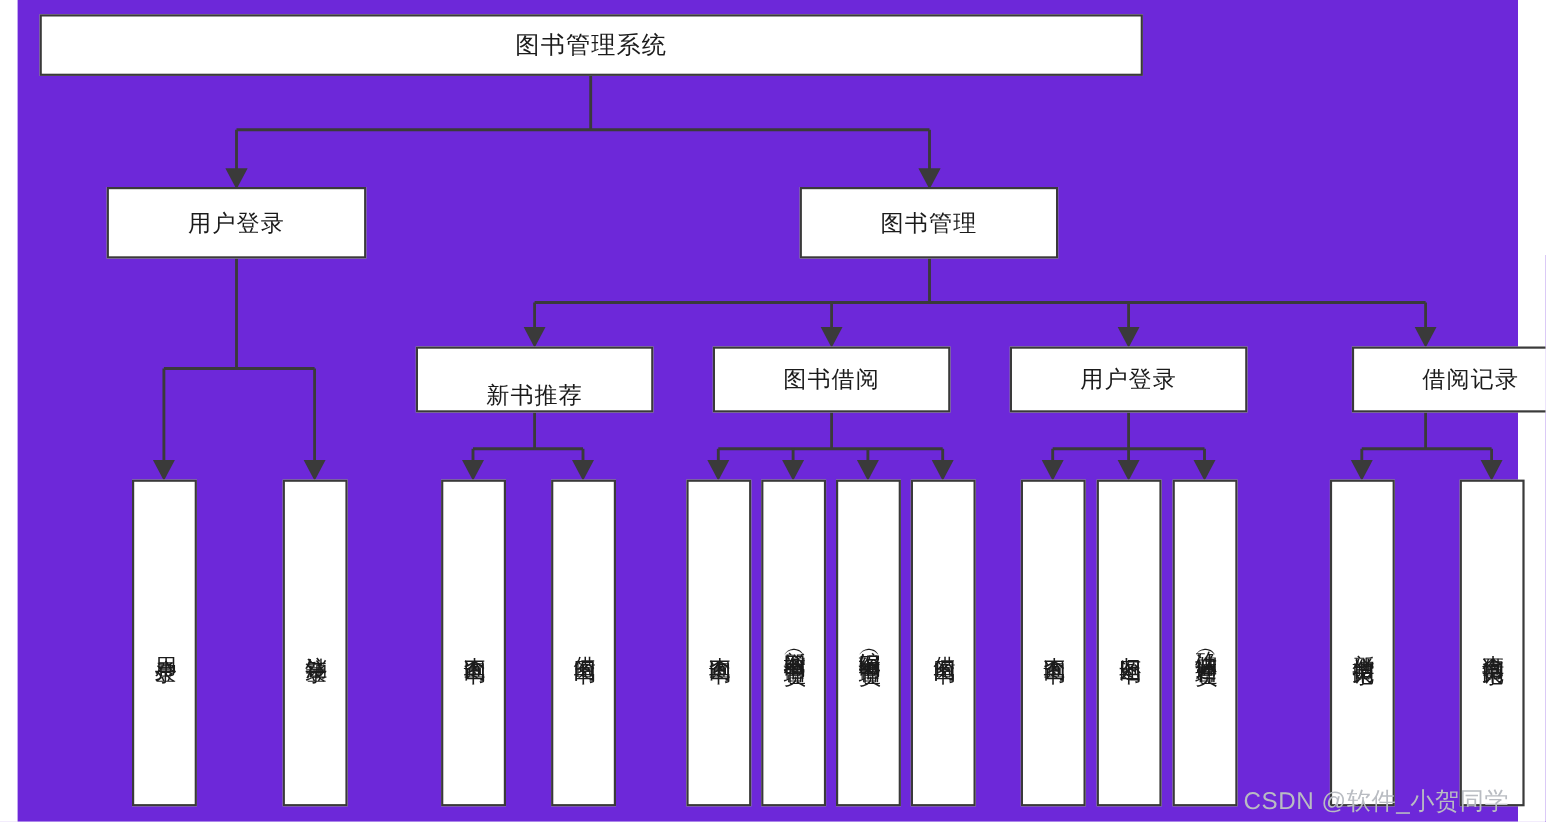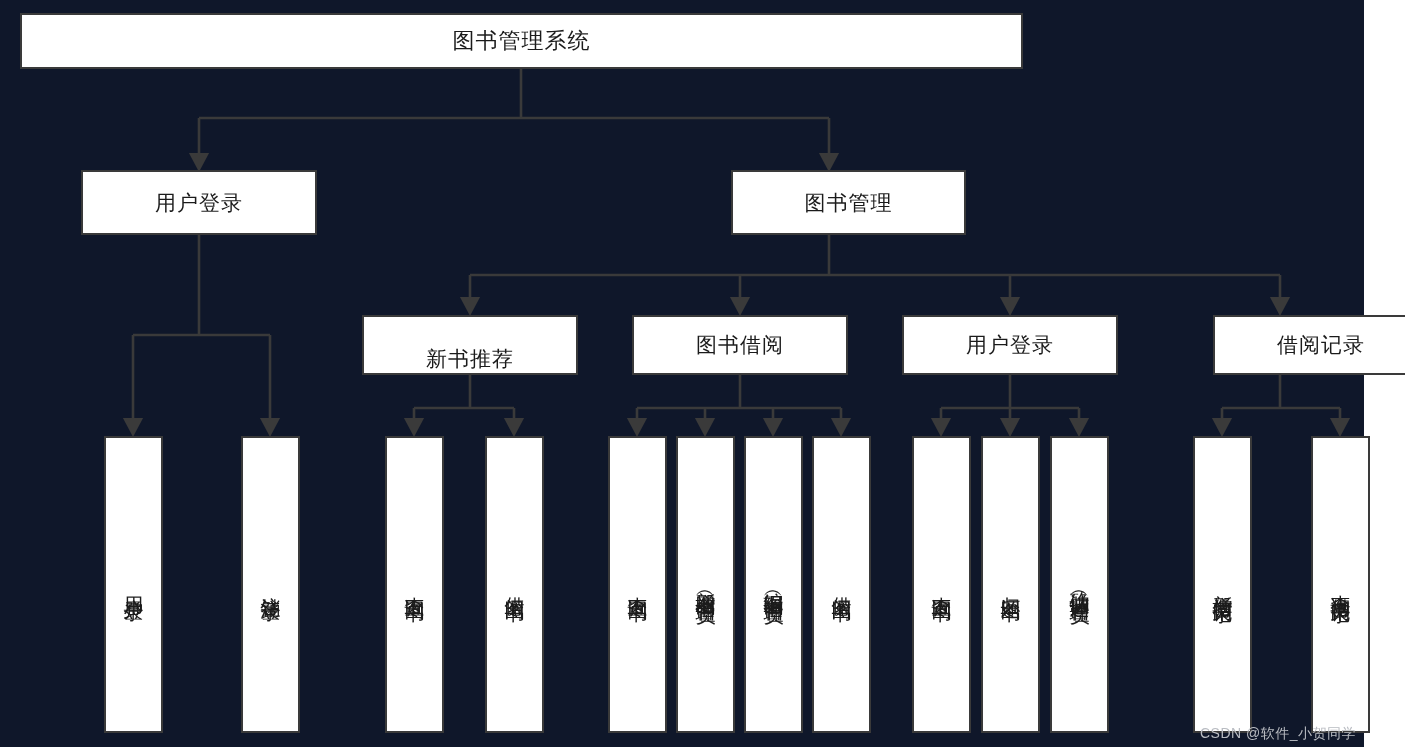--- a/index.html
+++ b/index.html
@@ -1,28 +1,28 @@
 <!DOCTYPE html>
 <html><head>
 <meta charset="utf-8">
 <style>
   html,body{margin:0;padding:0;background:#ffffff;}
   body{width:1405px;height:747px;overflow:hidden;
        font-family:"Liberation Sans","DejaVu Sans",sans-serif;}
-  #stage{position:relative;width:1364px;height:747px;background:#0f172a;}
+  #stage{position:relative;width:1364px;height:747px;background:#6d28d9;margin-left:16px;}
   svg#wires{position:absolute;left:0;top:0;width:1405px;height:747px;}
   .node{position:absolute;box-sizing:border-box;background:#ffffff;
         border:2.5px solid #3a3a3a;display:flex;align-items:center;
         justify-content:center;color:#1b1b1b;}
   .node.h{font-size:21px;letter-spacing:1px;white-space:nowrap;}
   .node.v{font-size:20px;letter-spacing:2px;padding:8px 0;}
   .node.v .vtxt{writing-mode:vertical-rl;text-orientation:upright;
         line-height:1.06;white-space:nowrap;display:block;}
   .node.root{font-size:22px;}
-  .wm{position:absolute;right:8px;bottom:4px;font-size:14px;color:#b9bcc2;
+  .wm{position:absolute;right:8px;bottom:4px;font-size:22px;color:#b9bcc2;
       white-space:nowrap;letter-spacing:.5px;}
 </style>
 </head>
 <body>
 
 <div id="stage">
 
   <svg id="wires" viewBox="0 0 1405 747" xmlns="http://www.w3.org/2000/svg">
     <defs>
       <marker id="arw" markerWidth="9" markerHeight="9" refX="1.2" refY="4.5" orient="auto" markerUnits="strokeWidth">
@@ -74,21 +74,21 @@
     </g>
   </svg>
 
   <div class="node h root" style="left:20px;top:13px;width:1003px;height:56px;">
     <span>图书管理系统</span>
   </div>
 
   <div class="node h" style="left:81px;top:170px;width:236px;height:65px;">
     <span>用户登录</span>
   </div>
-  <div class="node h" style="left:731px;top:170px;width:235px;height:65px;">
+  <div class="node h" style="left:711px;top:170px;width:235px;height:65px;">
     <span>图书管理</span>
   </div>
 
   <div class="node h" style="left:362px;top:315px;width:216px;height:60px;align-items:flex-end;">
     <span>新书推荐</span>
   </div>
   <div class="node h" style="left:632px;top:315px;width:216px;height:60px;">
     <span>图书借阅</span>
   </div>
   <div class="node h" style="left:902px;top:315px;width:216px;height:60px;">

